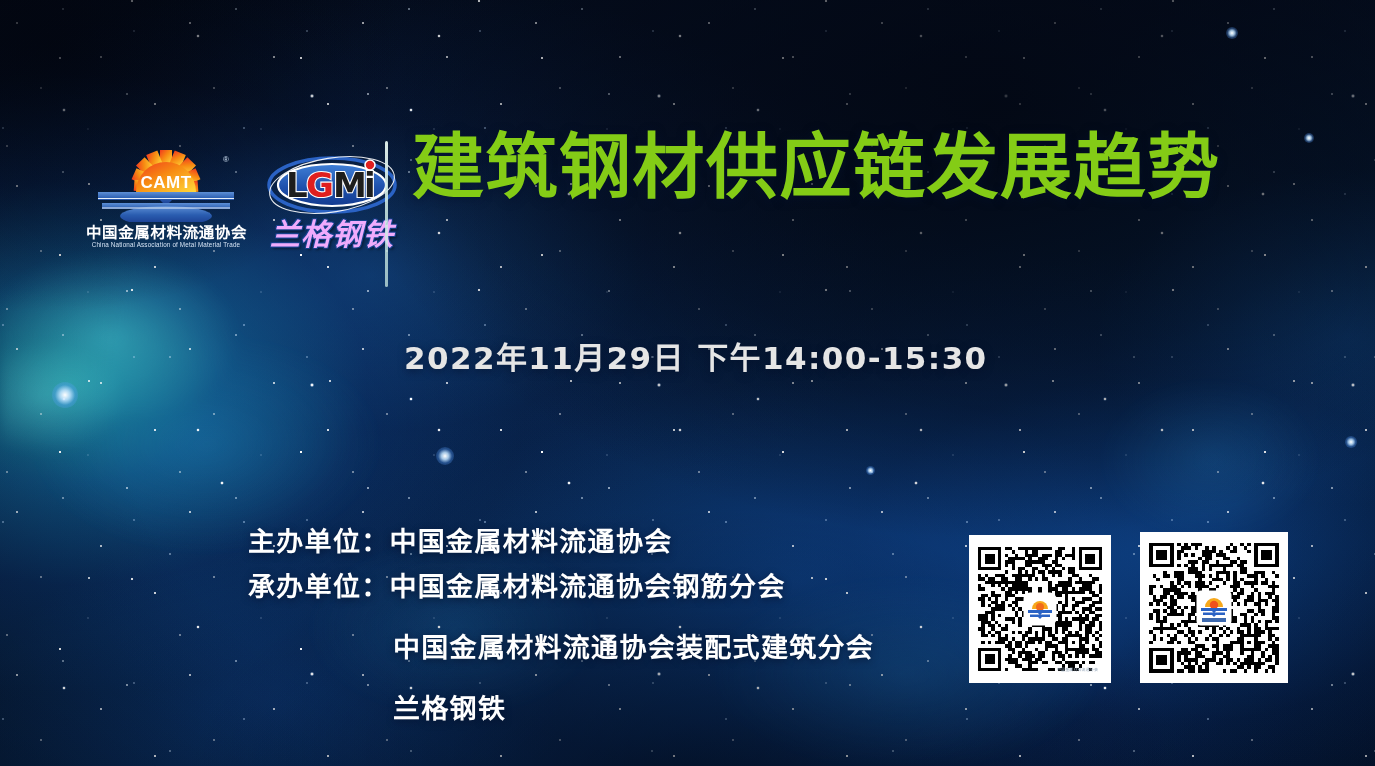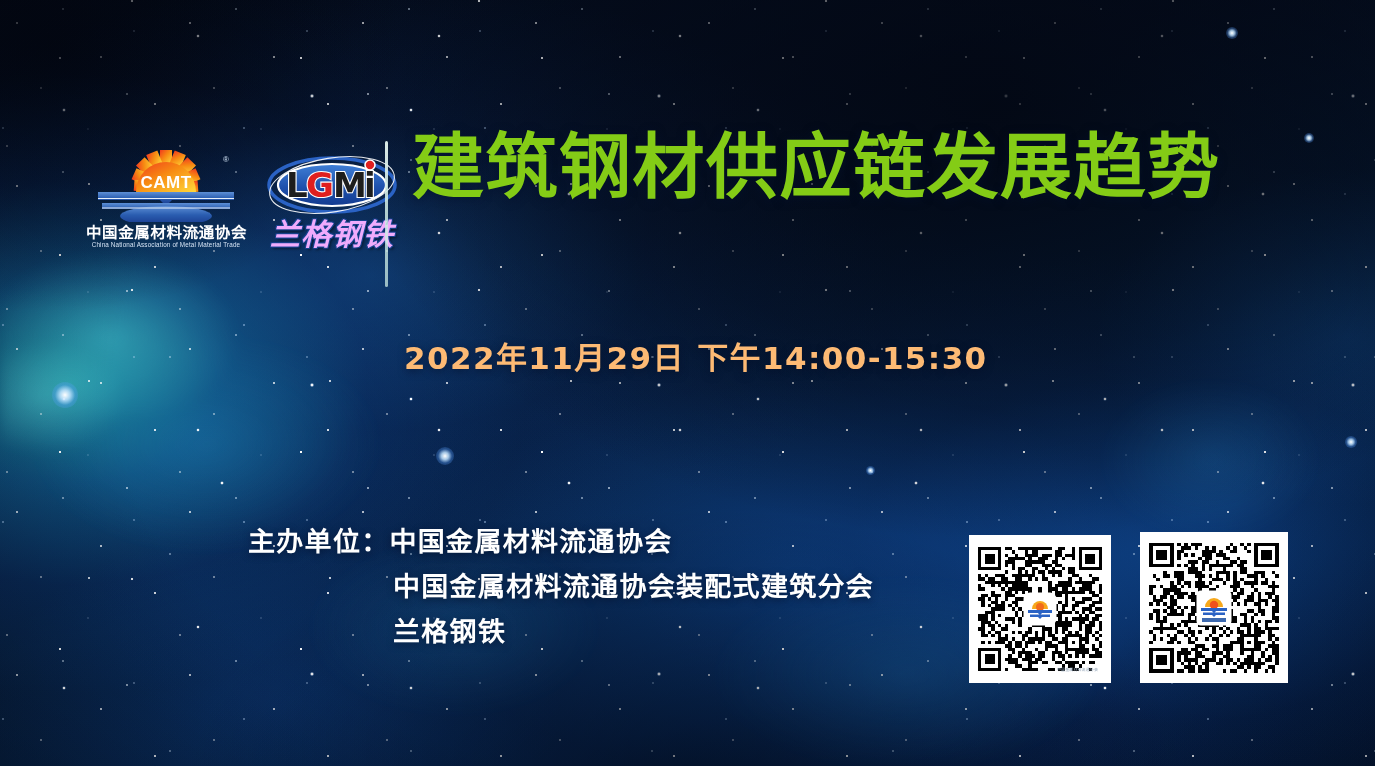--- a/index.html
+++ b/index.html
@@ -228,21 +228,21 @@
     line-height: 82px;
     letter-spacing: 1.5px;
     white-space: nowrap;
     text-shadow: 0 2px 10px rgba(0,16,48,0.55);
   }
 
   .date-line {
     position: absolute;
     left: 404px;
     top: 333px;
-    color: #fdba74;
+    color: #e5e5e5;
     font-family: "DejaVu Sans", "Liberation Sans", sans-serif;
     font-size: 31px;
     font-weight: 600;
     letter-spacing: 1.4px;
     white-space: nowrap;
     text-shadow: 0 2px 8px rgba(0,14,40,0.6);
   }
 
   
   .org-block {
@@ -258,20 +258,21 @@
     font-family: "DejaVu Sans", "Liberation Sans", sans-serif;
     font-size: 27px;
     font-weight: 700;
     line-height: 45px;
     letter-spacing: 1.3px;
     white-space: nowrap;
     text-shadow: 0 2px 7px rgba(0,12,36,0.6);
   }
   .org-line.indent {
     padding-left: 145px;
+    margin-top: 16px;
   }
 
   
   .qr {
     position: absolute;
     background: #ffffff;
     padding: 9px;
     box-sizing: border-box;
   }
   #qr-left  { left: 969px;  top: 535px; width: 142px; height: 148px; }
@@ -423,20 +424,21 @@
   <div class="title-divider"></div>
 
   <div class="title-block">
     <div class="title-line">建筑钢材供应链发展趋势</div>
   </div>
 
   <div class="date-line">2022年11月29日  下午14:00-15:30</div>
 
   <div class="org-block">
     <div class="org-line">主办单位：中国金属材料流通协会</div>
+    <div class="org-line">承办单位：中国金属材料流通协会钢筋分会</div>
     <div class="org-line indent">中国金属材料流通协会装配式建筑分会</div>
     <div class="org-line indent">兰格钢铁</div>
   </div>
 
   <div class="qr" id="qr-left">
     <div class="qr-canvas">
       <svg viewBox="0 0 37 37" shape-rendering="crispEdges" aria-hidden="true">
         <rect width="37" height="37" fill="#fff"></rect>
         <g fill="#000" id="qrl-modules">
             <rect x="0" y="0" width="1" height="1"></rect>

